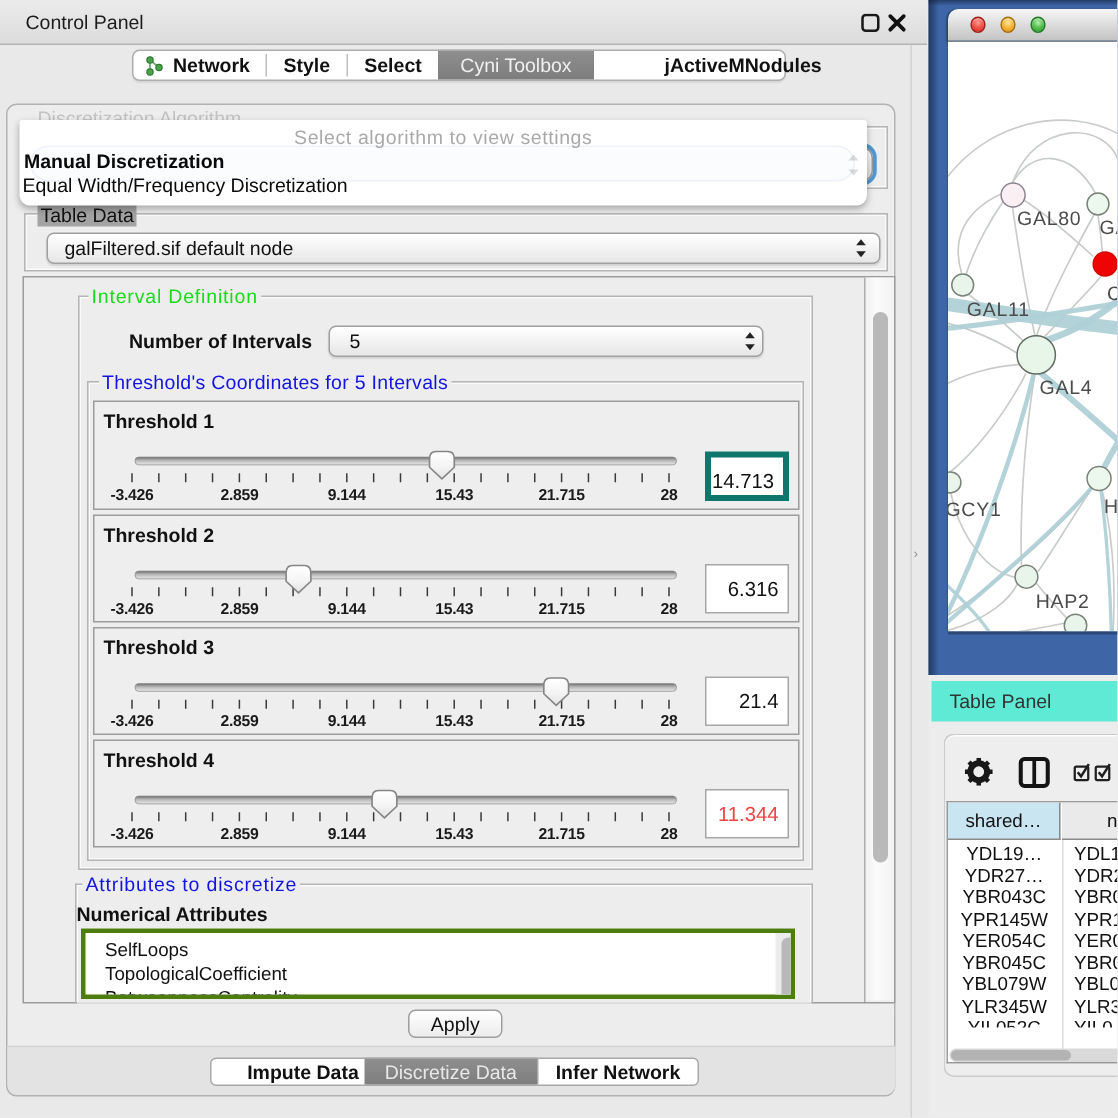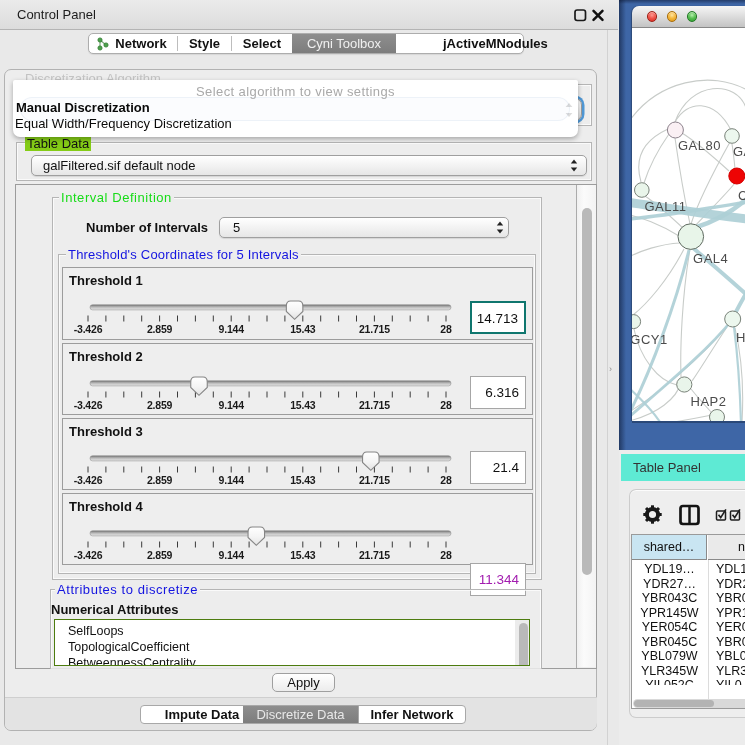--- a/index.html
+++ b/index.html
@@ -43,21 +43,21 @@
   <div class="abs" style="left:292px; top:34px; width:104px; height:19px; line-height:19px; text-align:center; font-size:13px; color:#f0f0f0;">Cyni Toolbox</div>
   <div class="abs r13" style="left:396px; top:34px; width:128px; height:19px; line-height:19px; text-align:center; font-weight:bold;padding-left:47px;">jActiveMNodules</div>
 
   <div class="abs" style="left:4px; top:69px; width:593px; height:662px; background:#ededed; border:1px solid #b2b2b2; border-radius:7px;"></div>
 
   <div class="abs" style="left:16px; top:84px; width:576px; height:42px; border:1px solid #b5b5b5; box-shadow:inset 0 0 0 1px rgba(255,255,255,0.7);"></div>
 
   <div class="abs" style="left:24px; top:97.5px; width:558px; height:23px; border-radius:7px; background:linear-gradient(180deg,#fdfdfd,#d9d9d9); border:1px solid #9a9a9a; box-shadow:0 0 0 2.5px #4f97d4;"></div>
 
   <div class="abs" style="left:16px; top:142px; width:576px; height:39px; border:1px solid #b5b5b5; box-shadow:inset 0 0 0 1px rgba(255,255,255,0.7);"></div>
-  <div class="abs r13" style="left:25px; top:136px; background:#84cc16; padding:0 2px;">Table Data</div>
+  <div class="abs r13" style="left:25px; top:136px; background:#a3a3a3; padding:0 2px;">Table Data</div>
 
   <div class="abs" style="left:31px; top:155px; width:556px; height:21px; border-radius:5px; background:linear-gradient(180deg,#ffffff,#e6e6e6); border:1px solid #9f9f9f; box-shadow:0 1px 1px rgba(0,0,0,0.1);"></div>
   <div class="abs r13" style="left:43px; top:155px; height:21px; line-height:21px;">galFiltered.sif default node</div>
   <svg class="abs" style="left:569px; top:159px;" width="10" height="13" viewBox="0 0 10 13">
     <path d="M5,0.5 L8.2,4.5 L1.8,4.5 Z" fill="#222"></path>
     <path d="M5,12.5 L8.2,8.5 L1.8,8.5 Z" fill="#222"></path>
   </svg>
 
   <div class="abs" style="left:15px; top:184px; width:582px; height:485px; border:1px solid #9c9c9c; background:#ededed;"></div>
 
@@ -93,21 +93,21 @@
     <rect x="28" y="37.7" width="361" height="5.2" rx="2.5" fill="url(#tr1)" stroke="#8d8d8d" stroke-width="0.5"></rect>
     <path d="M26.0,48.5 V54.5 M43.9,48.5 V54.5 M61.8,48.5 V54.5 M79.7,48.5 V54.5 M97.6,48.5 V54.5 M115.5,48.5 V54.5 M133.4,48.5 V54.5 M151.3,48.5 V54.5 M169.2,48.5 V54.5 M187.1,48.5 V54.5 M205.0,48.5 V54.5 M222.9,48.5 V54.5 M240.8,48.5 V54.5 M258.7,48.5 V54.5 M276.6,48.5 V54.5 M294.5,48.5 V54.5 M312.4,48.5 V54.5 M330.3,48.5 V54.5 M348.2,48.5 V54.5 M366.1,48.5 V54.5 M384.0,48.5 V54.5" stroke="#3a3a3a" stroke-width="1"></path>
     <text x="26.0" y="66" font-size="10.5" text-anchor="middle" fill="#1a1a1a" font-weight="bold" letter-spacing="-0.2">-3.426</text>
     <text x="97.6" y="66" font-size="10.5" text-anchor="middle" fill="#1a1a1a" font-weight="bold" letter-spacing="-0.2">2.859</text>
     <text x="169.2" y="66" font-size="10.5" text-anchor="middle" fill="#1a1a1a" font-weight="bold" letter-spacing="-0.2">9.144</text>
     <text x="240.8" y="66" font-size="10.5" text-anchor="middle" fill="#1a1a1a" font-weight="bold" letter-spacing="-0.2">15.43</text>
     <text x="312.4" y="66" font-size="10.5" text-anchor="middle" fill="#1a1a1a" font-weight="bold" letter-spacing="-0.2">21.715</text>
     <text x="384.0" y="66" font-size="10.5" text-anchor="middle" fill="#1a1a1a" font-weight="bold" letter-spacing="-0.2">28</text>
     <path d="M224.35,39 Q224.35,34 228.6,34 L236.6,34 Q240.85,34 240.85,39 L240.85,44.5 L232.6,52.3 L224.35,44.5 Z" fill="url(#th1)" stroke="#858585" stroke-width="1.1"></path>
   </svg>
-  <div class="abs" style="left:470px; top:300.5px; width:56px; height:33px; background:#ffffff; border:2px solid #0f766e; font-size:13.5px; color:#111; text-align:right; padding-right:6px; line-height:31px;">14.713</div>
+  <div class="abs" style="left:470px; top:300.5px; width:56px; height:33px; background:#ffffff; border:4px solid #0f766e; font-size:13.5px; color:#111; text-align:right; padding-right:6px; line-height:31px;">14.713</div>
 
   <div class="abs" style="left:62px; top:342.5px; width:471px; height:72.5px; background:#eeeeee; border:1px solid #9c9c9c;"></div>
   <svg class="abs" style="left:62px; top:342.5px;" width="471" height="72" viewBox="0 0 471 72">
     <defs>
         <linearGradient id="th2" x1="0" y1="0" x2="0" y2="1">
           <stop offset="0" stop-color="#ffffff"></stop>
           <stop offset="0.55" stop-color="#f4f4f4"></stop>
           <stop offset="1" stop-color="#e2e2e2"></stop>
         </linearGradient>
     <linearGradient id="tr2" x1="0" y1="0" x2="0" y2="1">
@@ -174,26 +174,26 @@
     <rect x="28" y="37.7" width="361" height="5.2" rx="2.5" fill="url(#tr4)" stroke="#8d8d8d" stroke-width="0.5"></rect>
     <path d="M26.0,48.5 V54.5 M43.9,48.5 V54.5 M61.8,48.5 V54.5 M79.7,48.5 V54.5 M97.6,48.5 V54.5 M115.5,48.5 V54.5 M133.4,48.5 V54.5 M151.3,48.5 V54.5 M169.2,48.5 V54.5 M187.1,48.5 V54.5 M205.0,48.5 V54.5 M222.9,48.5 V54.5 M240.8,48.5 V54.5 M258.7,48.5 V54.5 M276.6,48.5 V54.5 M294.5,48.5 V54.5 M312.4,48.5 V54.5 M330.3,48.5 V54.5 M348.2,48.5 V54.5 M366.1,48.5 V54.5 M384.0,48.5 V54.5" stroke="#3a3a3a" stroke-width="1"></path>
     <text x="26.0" y="66" font-size="10.5" text-anchor="middle" fill="#1a1a1a" font-weight="bold" letter-spacing="-0.2">-3.426</text>
     <text x="97.6" y="66" font-size="10.5" text-anchor="middle" fill="#1a1a1a" font-weight="bold" letter-spacing="-0.2">2.859</text>
     <text x="169.2" y="66" font-size="10.5" text-anchor="middle" fill="#1a1a1a" font-weight="bold" letter-spacing="-0.2">9.144</text>
     <text x="240.8" y="66" font-size="10.5" text-anchor="middle" fill="#1a1a1a" font-weight="bold" letter-spacing="-0.2">15.43</text>
     <text x="312.4" y="66" font-size="10.5" text-anchor="middle" fill="#1a1a1a" font-weight="bold" letter-spacing="-0.2">21.715</text>
     <text x="384.0" y="66" font-size="10.5" text-anchor="middle" fill="#1a1a1a" font-weight="bold" letter-spacing="-0.2">28</text>
     <path d="M186.05,39 Q186.05,34 190.3,34 L198.3,34 Q202.55,34 202.55,39 L202.55,44.5 L194.3,52.3 L186.05,44.5 Z" fill="url(#th4)" stroke="#858585" stroke-width="1.1"></path>
   </svg>
-  <div class="abs" style="left:470px; top:526.0px; width:56px; height:33px; background:#ffffff; border:1px solid #a6a6a6; font-size:13.5px; color:#a21caf; text-align:right; padding-right:6px; line-height:31px;margin-top:37px;">11.344</div>
+  <div class="abs" style="left:470px; top:526.0px; width:56px; height:33px; background:#ffffff; border:1px solid #a6a6a6; font-size:13.5px; color:#ef4444; text-align:right; padding-right:6px; line-height:31px;">11.344</div>
 
   <div class="abs" style="left:50px; top:589px; width:492px; height:80px; border:1px solid #b5b5b5; border-bottom:none; box-shadow:inset 0 0 0 1px rgba(255,255,255,0.7);"></div>
   <div class="abs" style="left:55px; top:582px; background:#ededed; padding:0 2px; font-size:13px; letter-spacing:0.55px; color:#1414e0;">Attributes to discretize</div>
   <div class="abs b13" style="left:51px; top:602px;">Numerical Attributes</div>
-  <div class="abs" style="left:54px; top:619px; width:476px; height:47px; background:#ffffff; border:1px solid #4d7c0f; overflow:hidden;">
+  <div class="abs" style="left:54px; top:619px; width:476px; height:47px; background:#ffffff; border:3px solid #4d7c0f; overflow:hidden;">
     <div style="padding:3px 0 0 13px; font-size:12.5px; color:#111; line-height:16.2px;">SelfLoops<br>TopologicalCoefficient<br>BetweennessCentrality</div>
     <div class="abs" style="left:460px; top:0; width:15px; height:47px; background:#ececec;"></div>
     <div class="abs" style="left:464px; top:3px; width:9px; height:60px; background:#b9b9b9; border-radius:5px;"></div>
   </div>
 
   <div class="abs" style="left:576px; top:185px; width:20px; height:482px; background:linear-gradient(90deg,#efefef,#fbfbfb 40%,#f3f3f3);"></div>
   <div class="abs" style="left:576px; top:185px; width:1px; height:483px; background:#ababab;"></div>
   <div class="abs" style="left:582px; top:208px; width:9.5px; height:367px; background:#b9b9b9; border-radius:5px;"></div>
 
   <div class="abs" style="left:272px; top:673px; width:63px; height:19px; border-radius:5px; background:linear-gradient(180deg,#ffffff,#ececec); border:1px solid #9f9f9f; text-align:center; font-size:13px; line-height:17px; color:#111;">Apply</div>

